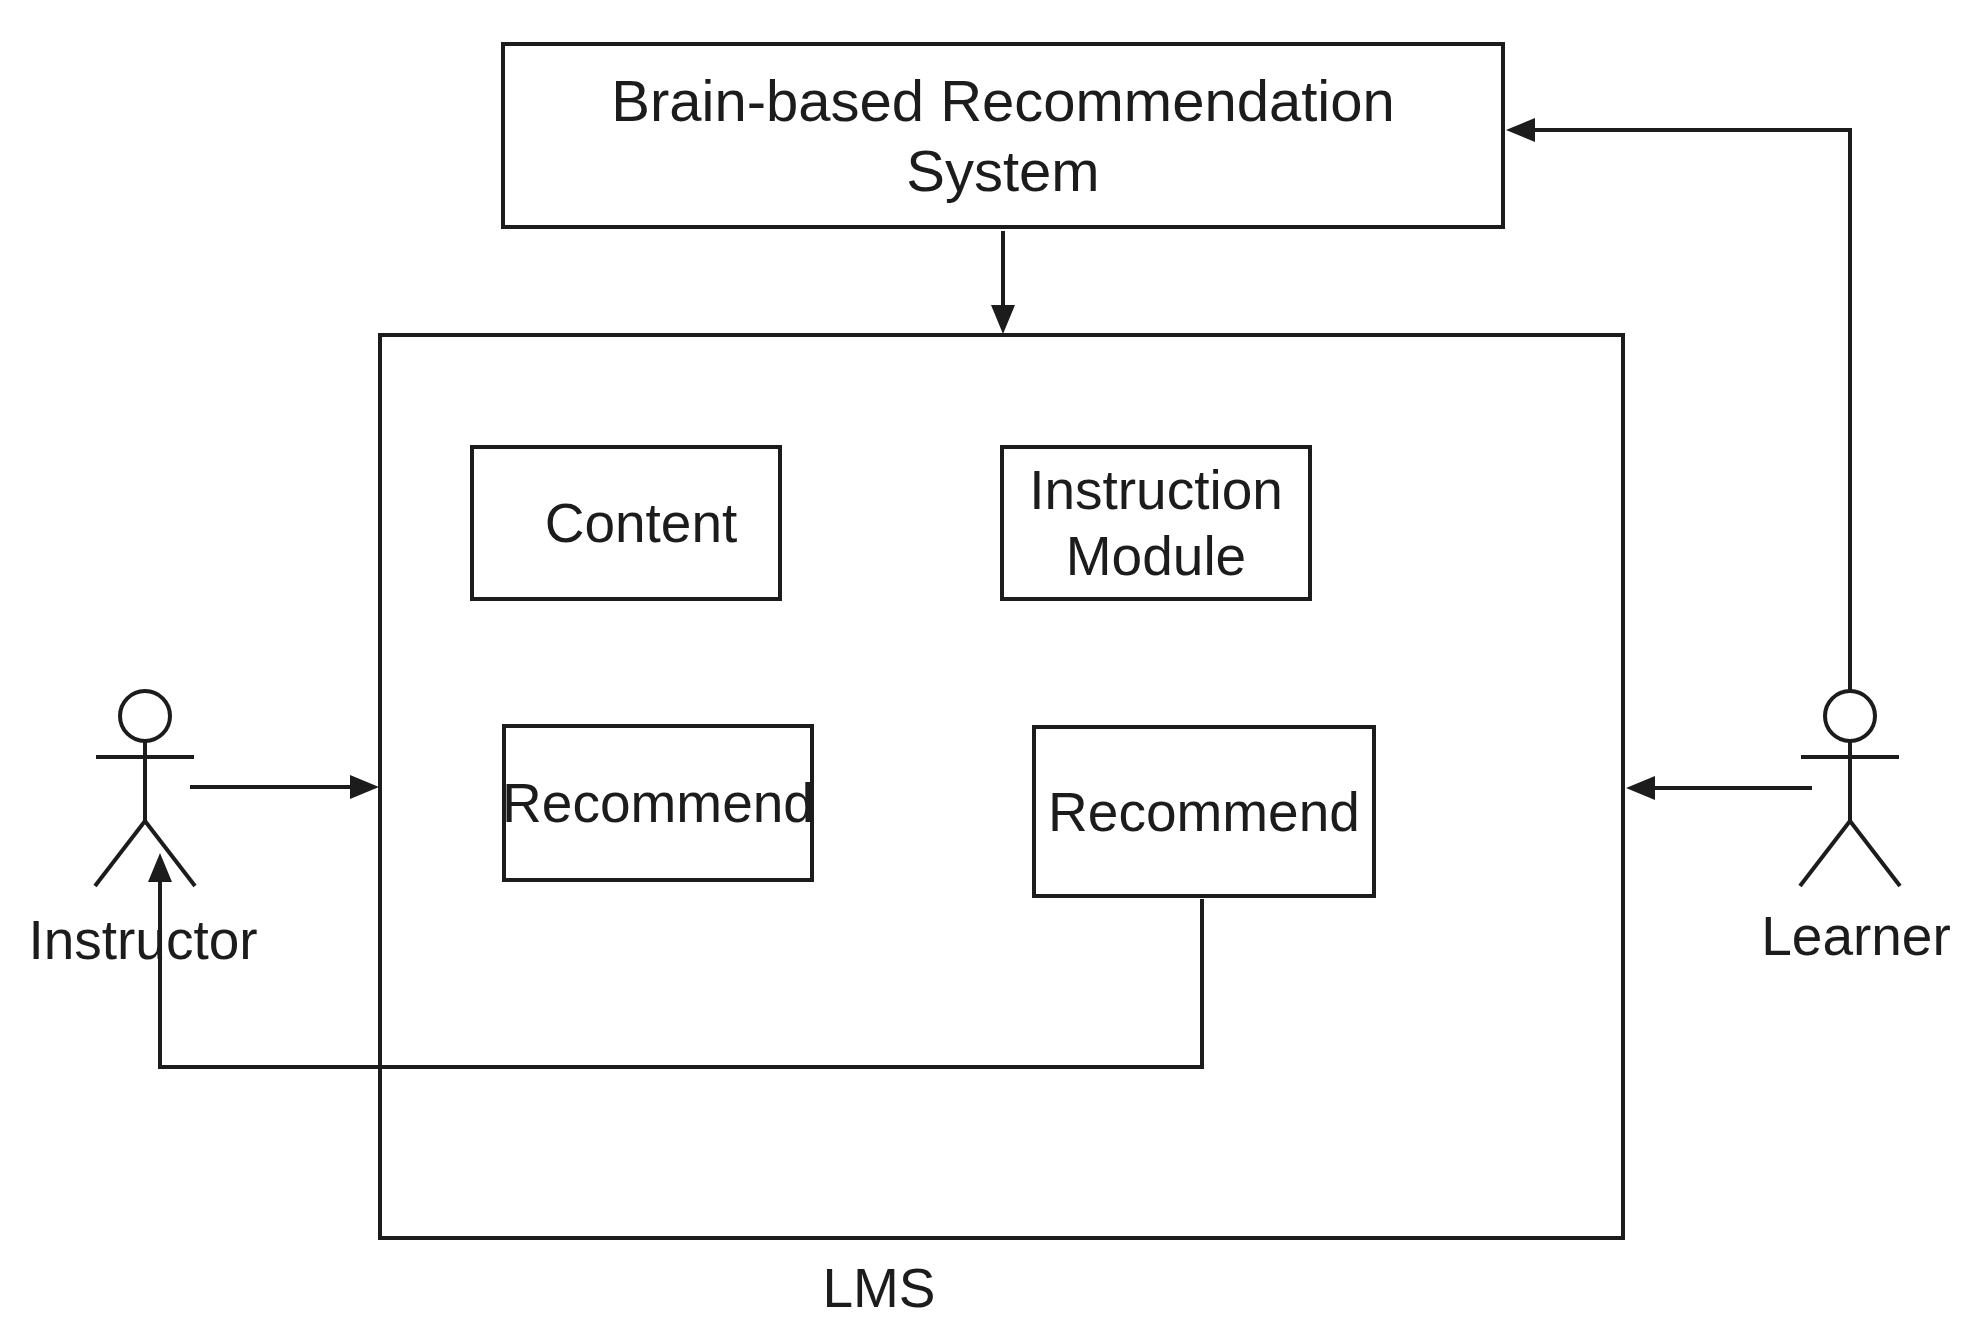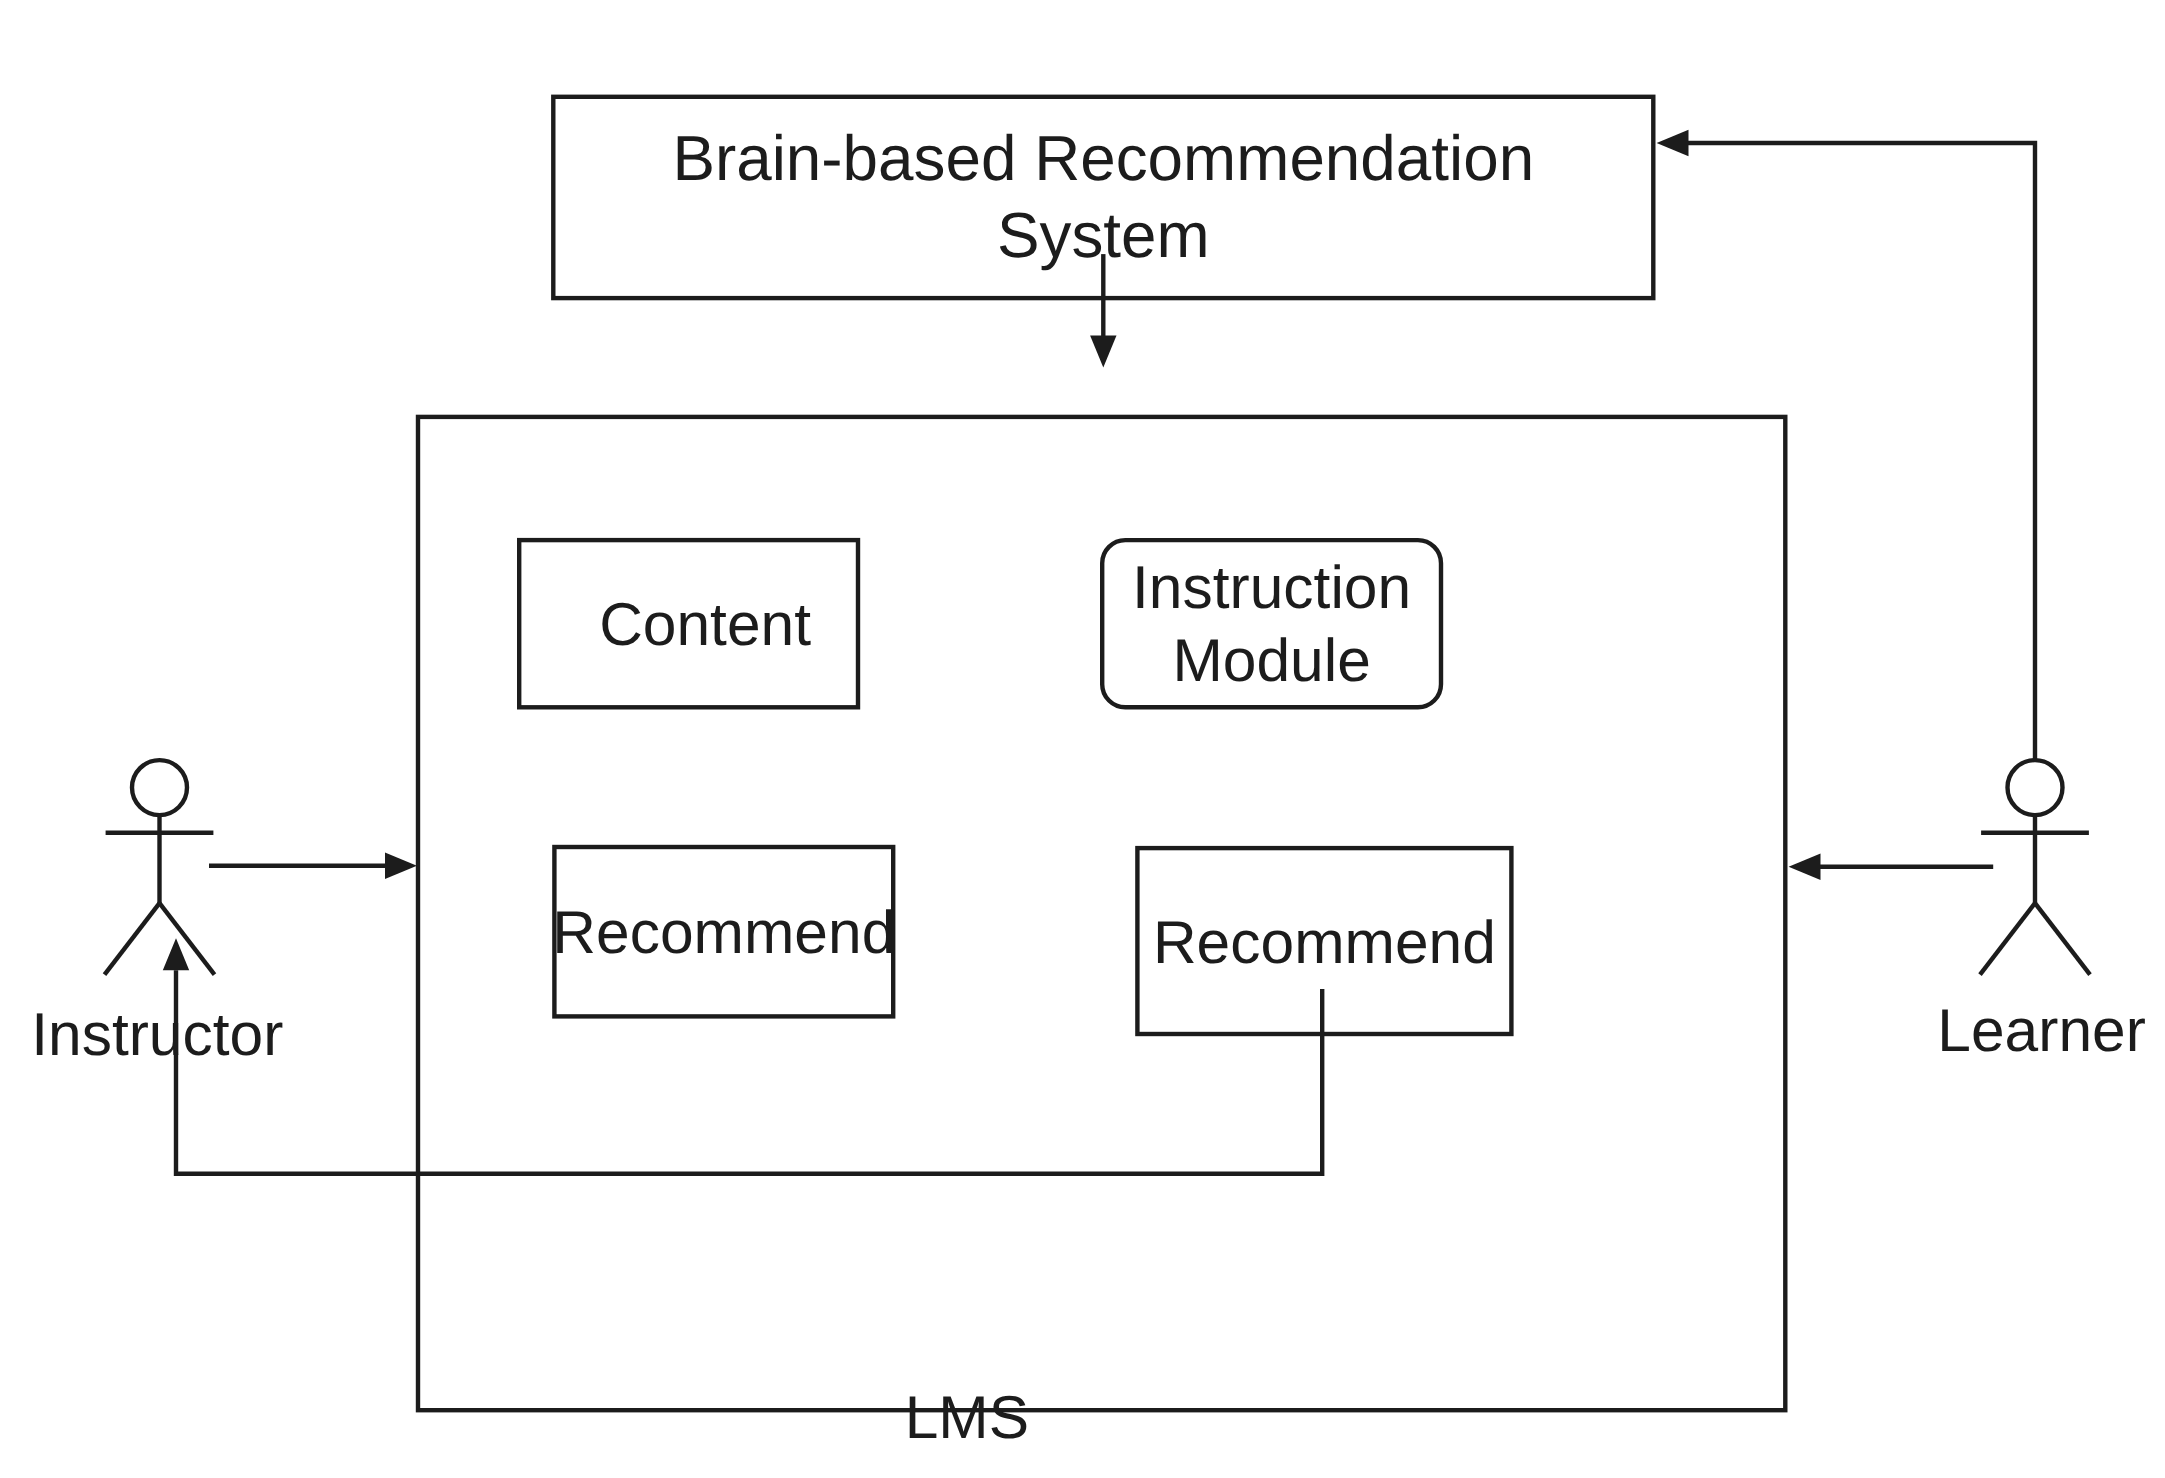--- a/index.html
+++ b/index.html
@@ -21,38 +21,37 @@
     box-sizing: border-box;
     border: 4px solid #1c1c1c;
     background: #ffffff;
     display: flex;
     align-items: center;
     justify-content: center;
     text-align: center;
     color: #1c1c1c;
     font-size: 55px;
     line-height: 1.2;
-    margin-top: 44px;
   }
   .box.title {
     font-size: 58px;
     white-space: pre-wrap;
   }
   .diagram-label {
     position: absolute;
     text-align: center;
     font-size: 55px;
     color: #1c1c1c;
     line-height: 1.1;
   }
   
   #system-box      { left: 501px;  top: 42px;   width: 1004px; height: 187px; }
   #lms-box         { left: 378px;  top: 333px;  width: 1247px; height: 907px; background: transparent; }
   #module-content     { left: 470px;  top: 445px; width: 312px; height: 156px; padding-left: 30px; }
-  #module-instruction { left: 1000px; top: 445px; width: 312px; height: 156px; padding: 0 2px; border-radius: 23px; }
+  #module-instruction { left: 1000px; top: 445px; width: 312px; height: 156px; padding: 0 2px; }
   #module-assessment  { left: 502px;  top: 724px; width: 312px; height: 158px; }
   #module-recommend   { left: 1032px; top: 725px; width: 344px; height: 173px; }
   
   #lms-label        { left: 729px;  top: 1258px; width: 300px; }
   #instructor-label { left: 0px;    top: 910px;  width: 286px; }
   #learner-label    { left: 1706px; top: 906px;  width: 300px; }
   
   #connector-layer {
     position: absolute;
     left: 0; top: 0;

